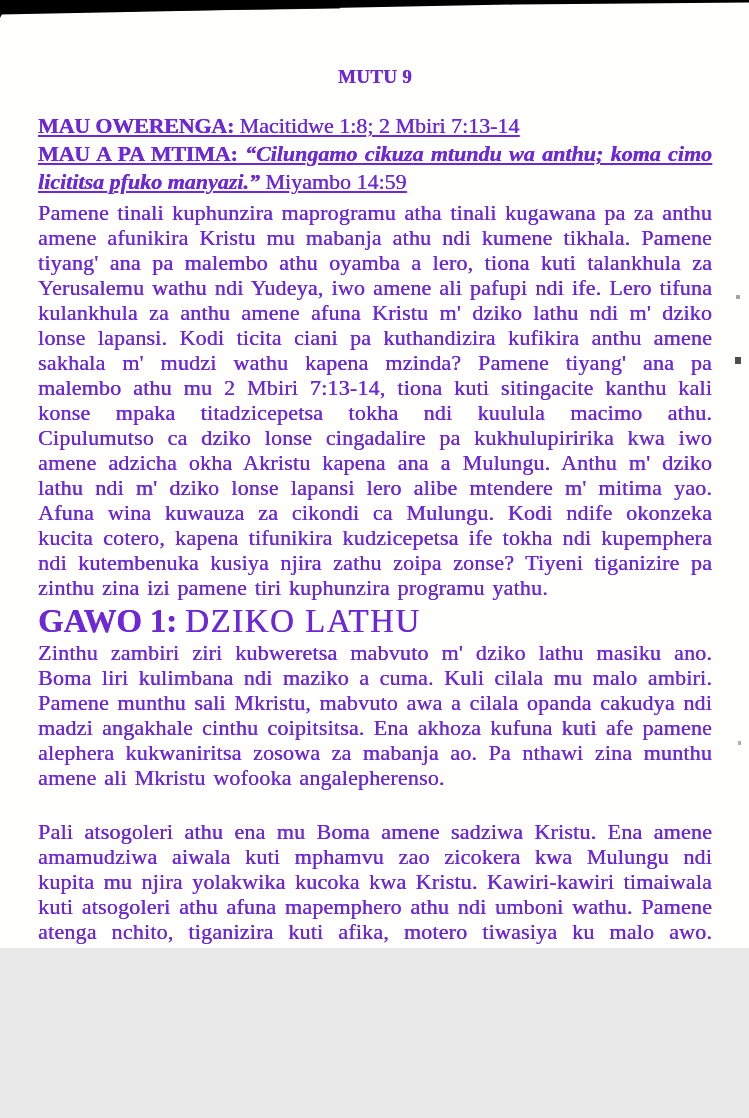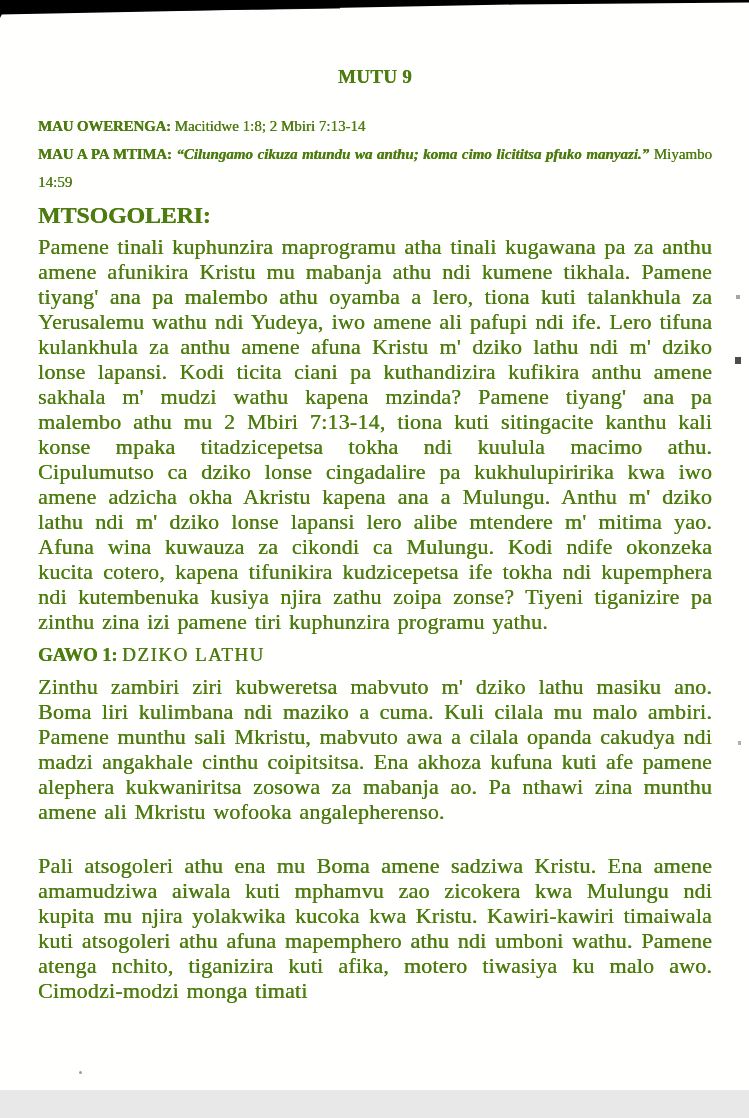--- a/index.html
+++ b/index.html
@@ -1,24 +1,24 @@
 <!DOCTYPE html>
 <html><head>
 <meta charset="utf-8">
 <style>
   html, body { margin: 0; padding: 0; background: #e8e8e8; }
   .page {
     position: relative;
     width: 749px;
-    height: 1090px;
+    height: 948px;
     margin: 0 auto;
     background: #fffffe;
     overflow: hidden;
     font-family: "Liberation Serif", serif;
-    color: #4d7c0f;
+    color: #6d28d9;
   }
   .scan-band { position: absolute; top: 0; left: 0; width: 749px; height: 20px; }
   .content {
     position: absolute;
     left: 38px;
     top: 0;
     width: 674px;
   }
   .ink { text-shadow: 0.35px 0 0 currentColor; }
   .chapter {
@@ -31,37 +31,38 @@
   }
   .doc-title {
     margin-top: 18px;
     text-align: center;
     font-weight: bold;
     font-size: 24px;
     line-height: 28px;
     letter-spacing: 0.2px;
   }
   .kv-line {
-    font-size: 15px;
+    font-size: 22px;
     line-height: 28px;
     text-align: justify;
+    text-decoration: underline;
   }
   .kv-reading { margin-top: 24px; }
   .kv-label { font-weight: bold; letter-spacing: -0.2px; }
   .kv-quote { font-weight: bold; font-style: italic; }
   .section-heading {
     margin-top: 4px;
     font-weight: bold;
     font-size: 24px;
     line-height: 30px;
     letter-spacing: -0.2px;
   }
   .gawo-heading {
     margin-top: 5px;
-    font-size: 19px;
+    font-size: 33px;
     line-height: 30px;
   }
   .gawo-label { font-weight: bold; letter-spacing: -0.2px; }
   .gawo-title { font-weight: normal; letter-spacing: 1.5px; }
   .body-par {
     margin: 4px 0 0 0;
     font-size: 22px;
     line-height: 25px;
     letter-spacing: 0.2px;
     word-spacing: 2px;
@@ -106,21 +107,20 @@
       <span class="kv-label">MAU OWERENGA:</span>
       <span>Macitidwe 1:8; 2 Mbiri 7:13-14</span>
     </div>
 
     <div class="kv-line">
       <span class="kv-label">MAU A PA MTIMA:</span>
       <span class="kv-quote">“Cilungamo cikuza mtundu wa anthu; koma cimo licititsa pfuko manyazi.”</span>
       <span>Miyambo 14:59</span>
     </div>
 
-    <div class="section-heading">MTSOGOLERI:</div>
 
     <p class="body-par">Pamene tinali kuphunzira maprogramu atha tinali kugawana pa za anthu amene afunikira Kristu mu mabanja athu ndi kumene tikhala. Pamene tiyang' ana pa malembo athu oyamba a lero, tiona kuti talankhula za Yerusalemu wathu ndi Yudeya, iwo amene ali pafupi ndi ife. Lero tifuna kulankhula za anthu amene afuna Kristu m' dziko lathu ndi m' dziko lonse lapansi. Kodi ticita ciani pa kuthandizira kufikira anthu amene sakhala m' mudzi wathu kapena mzinda? Pamene tiyang' ana pa malembo athu mu 2 Mbiri 7:13-14, tiona kuti sitingacite kanthu kali konse mpaka titadzicepetsa tokha ndi kuulula macimo athu. Cipulumutso ca dziko lonse cingadalire pa kukhulupiririka kwa iwo amene adzicha okha Akristu kapena ana a Mulungu. Anthu m' dziko lathu ndi m' dziko lonse lapansi lero alibe mtendere m' mitima yao. Afuna wina kuwauza za cikondi ca Mulungu. Kodi ndife okonzeka kucita cotero, kapena tifunikira kudzicepetsa ife tokha ndi kupemphera ndi kutembenuka kusiya njira zathu zoipa zonse? Tiyeni tiganizire pa zinthu zina izi pamene tiri kuphunzira programu yathu.</p>
 
     <div class="gawo-heading">
       <span class="gawo-label">GAWO 1:</span>
       <span class="gawo-title">DZIKO LATHU</span>
     </div>
 
     <p class="body-par">Zinthu zambiri ziri kubweretsa mabvuto m' dziko lathu masiku ano. Boma liri kulimbana ndi maziko a cuma. Kuli cilala mu malo ambiri. Pamene munthu sali Mkristu, mabvuto awa a cilala opanda cakudya ndi madzi angakhale cinthu coipitsitsa. Ena akhoza kufuna kuti afe pamene alephera kukwaniritsa zosowa za mabanja ao. Pa nthawi zina munthu amene ali Mkristu wofooka angalepherenso.</p>
 

